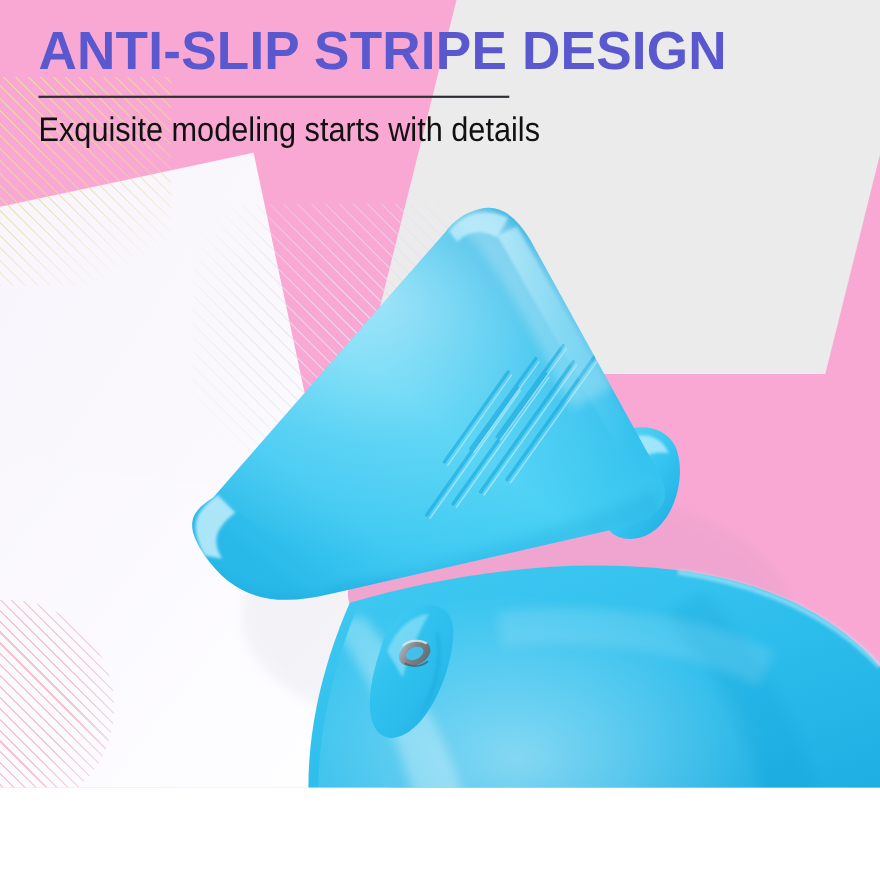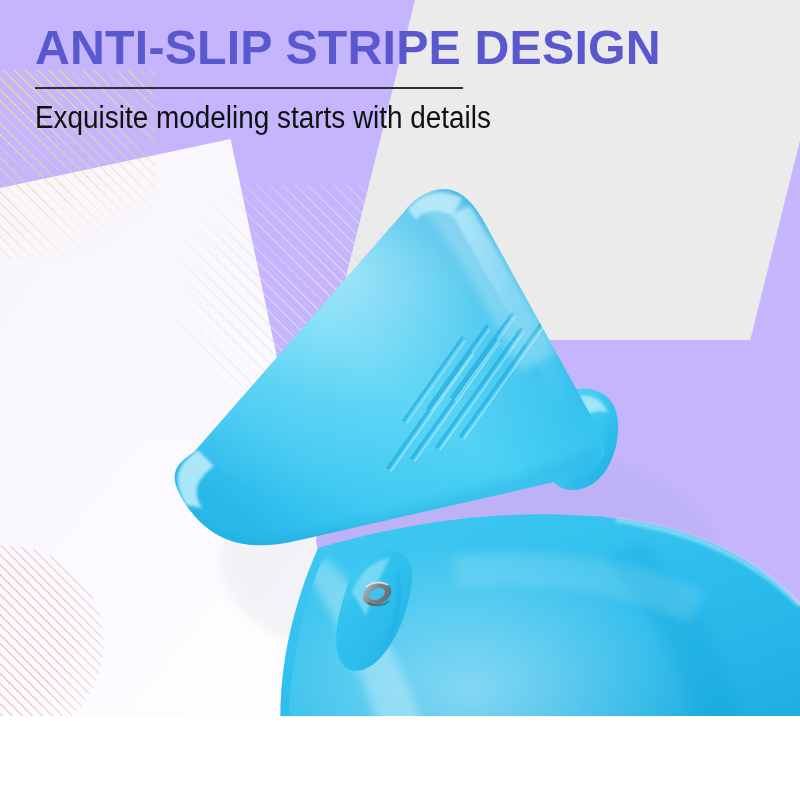--- a/index.html
+++ b/index.html
@@ -6,21 +6,21 @@
   html, body { width:800px; height:800px; }
   body {
     font-family:"Liberation Sans", sans-serif;
     background:#ffffff;
     overflow:hidden;
   }
   #stage {
     position:relative;
     width:800px;
     height:716px;
-    background:#c4b5fd;
+    background:#f9a8d4;
     overflow:hidden;
   }
 
   
   .bg-layer { position:absolute; pointer-events:none; }
 
   
   .gray-panel {
     top:-20px; right:-40px;
     width:420px; height:360px;

